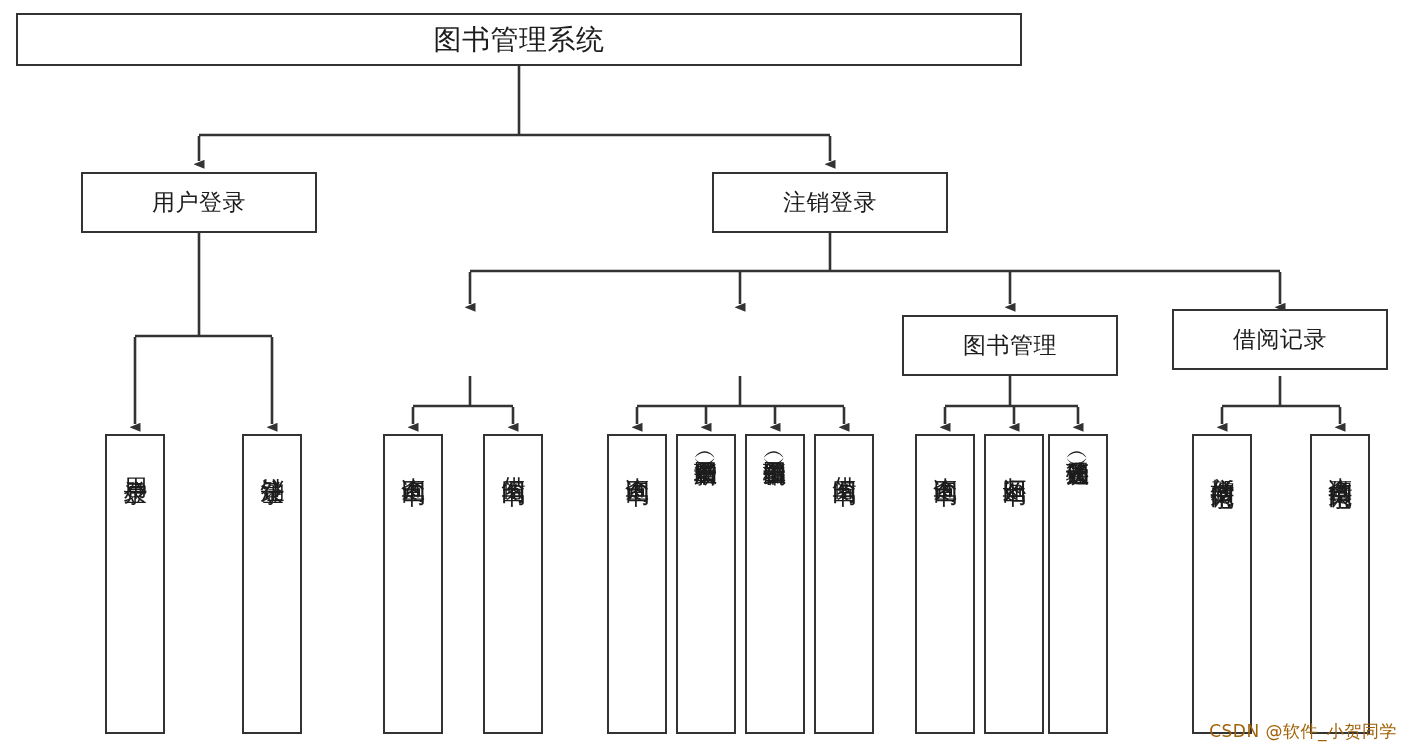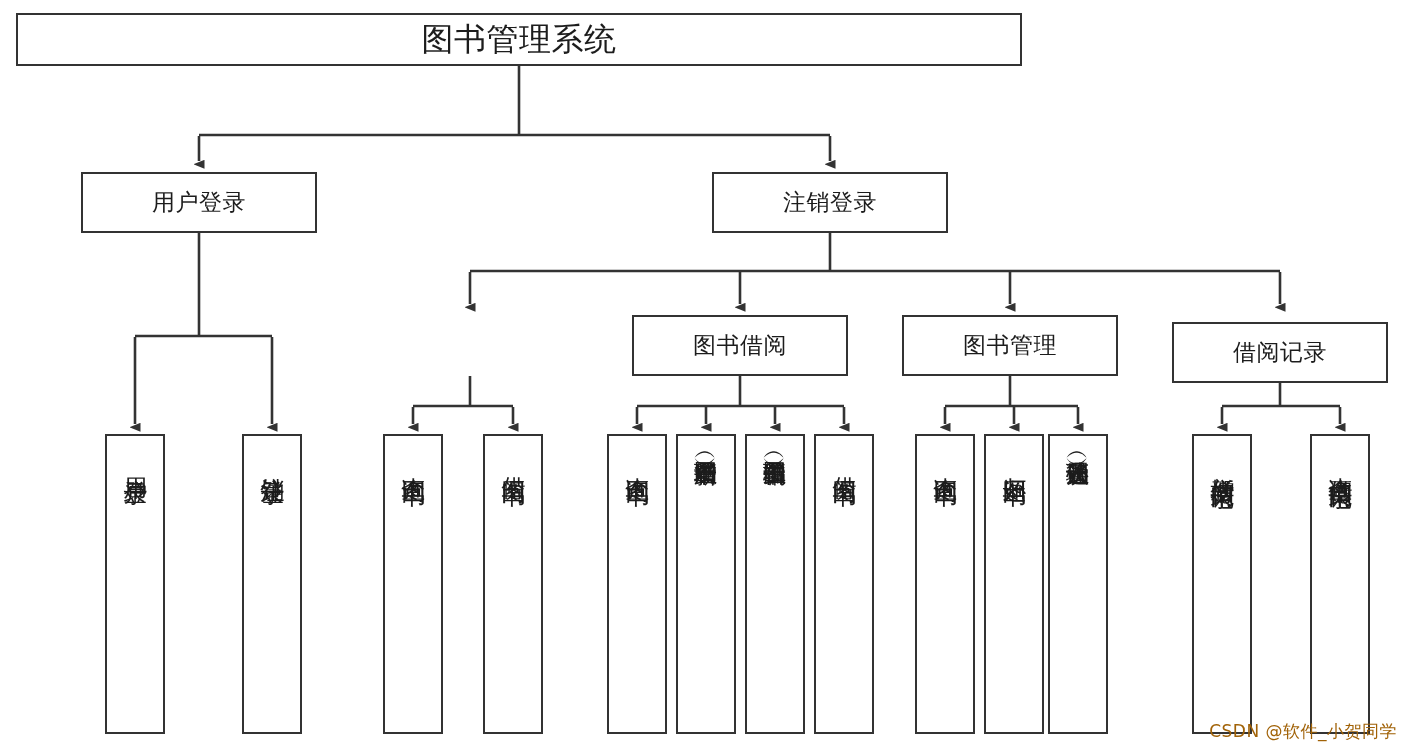--- a/index.html
+++ b/index.html
@@ -43,21 +43,21 @@
     color: #1c1c1c;
     line-height: 1.18;
     white-space: nowrap;
   }
   
   .node.horiz .node-label {
     font-size: 23px;
     letter-spacing: 0.5px;
   }
   .node.root .node-label {
-    font-size: 32px;
+    font-size: 28px;
   }
   
   .node.vert {
     align-items: flex-start;
     justify-content: center;
     padding-top: 22px;
   }
   .node.vert .node-label {
     writing-mode: vertical-rl;
     text-orientation: upright;
@@ -143,27 +143,24 @@
     <span class="node-label">图书管理系统</span>
   </div>
 
   <div class="node horiz" style="left:81px; top:172px; width:236px; height:61px;">
     <span class="node-label">用户登录</span>
   </div>
   <div class="node horiz" style="left:712px; top:172px; width:236px; height:61px;">
     <span class="node-label">注销登录</span>
   </div>
 
-  <div class="node horiz" style="left:632px; top:315px; width:216px; height:61px;">
-    <span class="node-label">图书借阅</span>
-  </div>
   <div class="node horiz" style="left:902px; top:315px; width:216px; height:61px;">
     <span class="node-label">图书管理</span>
   </div>
-  <div class="node horiz" style="left:1172px; top:322px; width:216px; height:61px;">
+  <div class="node horiz" style="left:1172px; top:309px; width:216px; height:61px;">
     <span class="node-label">借阅记录</span>
   </div>
 
   <div class="node vert" style="left:105px; top:434px; width:60px; height:300px;">
     <span class="node-label">用户登录</span>
   </div>
   <div class="node vert" style="left:242px; top:434px; width:60px; height:300px;">
     <span class="node-label">注销登录</span>
   </div>
 

